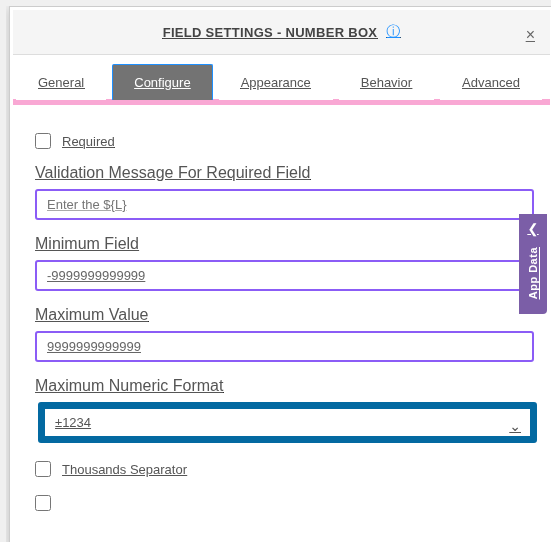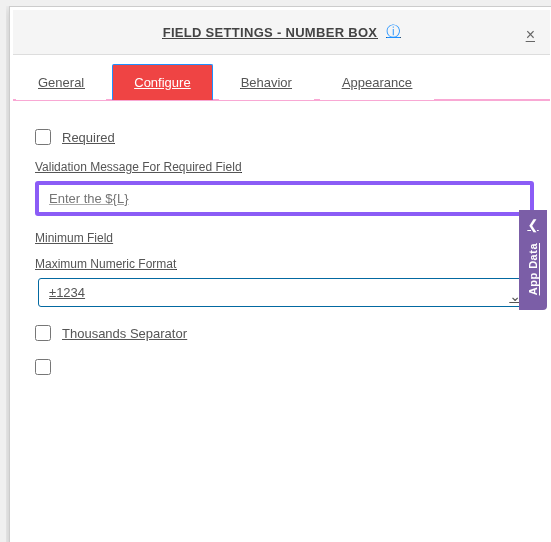--- a/index.html
+++ b/index.html
@@ -52,58 +52,58 @@
       transform: translateY(-50%);
       background: none;
       border: none;
       font-size: 16px;
       color: #666;
       cursor: pointer;
       line-height: 1;
     }
     .tabs {
       display: flex;
-      border-bottom: 2px solid #f9a8d4;
+      border-bottom: 6px solid #f9a8d4;
       background: #fff;
     }
     .tab {
       padding: 10px 18px;
       cursor: pointer;
       font-size: 13px;
       color: #555;
       border: 1px solid transparent;
       border-bottom: none;
       background: #fff;
       margin-bottom: -1px;
     }
     .tab.active {
-      background: #ef4444;
+      background: #737373;
       color: #fff;
       border-color: #1e90ff;
       border-radius: 2px 2px 0 0;
     }
     .modal-body {
       flex: 1;
       padding: 16px 16px;
       overflow-y: auto;
       background: #fff;
     }
     .field-group {
       margin-bottom: 12px;
     }
     .field-label {
-      font-size: 12px;
+      font-size: 16px;
       color: #555;
       margin-bottom: 4px;
       display: block;
     }
     .field-input {
       width: 100%;
       padding: 6px 10px;
-      border: 4px solid #8b5cf6;
+      border: 2px solid #8b5cf6;
       border-radius: 3px;
       font-size: 13px;
       color: #666;
       background: #fff;
     }
     .checkbox-row {
       display: flex;
       align-items: center;
       margin-bottom: 12px;
     }
@@ -119,21 +119,21 @@
       color: #555;
       cursor: pointer;
     }
     .select-wrapper {
       position: relative;
       width: 100%;
     }
     .select-wrapper select {
       width: 100%;
       padding: 6px 10px;
-      border: 1px solid #0369a1;
+      border: 7px solid #0369a1;
       border-radius: 3px;
       font-size: 13px;
       color: #555;
       background: #fff;
       appearance: none;
       cursor: pointer;
     }
     .select-wrapper .chevron {
       position: absolute;
       right: 10px;
@@ -188,44 +188,50 @@
   </div>
 
   <div class="tabs">
     <div class="tab">
       <span>General</span>
     </div>
     <div class="tab active">
       <span>Configure</span>
     </div>
     <div class="tab">
+      <span>Appearance</span>
+    </div>
+    <div class="tab">
       <span>Behavior</span>
     </div>
     <div class="tab">
-      <span>Appearance</span>
+      <span>Advanced</span>
     </div>
   </div>
 
   <div class="modal-body" style="position:relative;">
 
     <div class="checkbox-row">
       <input type="checkbox" id="required-cb" style="">
       <label for="required-cb">Required</label>
     </div>
 
     <div class="field-group">
       <span class="field-label">Validation Message For Required Field</span>
       <input type="text" class="field-input placeholder-text" placeholder="Enter the ${L}" style="">
     </div>
 
     <div class="field-group">
       <span class="field-label">Minimum Field</span>
-    </div>
-
-    <div class="field-group">
+      <input type="text" class="field-input" value="-9999999999999" style="">
+    </div>
+
+    <div class="field-group">
+      <span class="field-label">Maximum Value</span>
+      <input type="text" class="field-input" value="9999999999999" style="">
     </div>
 
     <div class="field-group">
       <span class="field-label">Maximum Numeric Format</span>
       <div class="select-wrapper">
         <select>
           <option>±1234</option>
           <option>1234</option>
           <option>-1234</option>
           <option>+1234</option>

